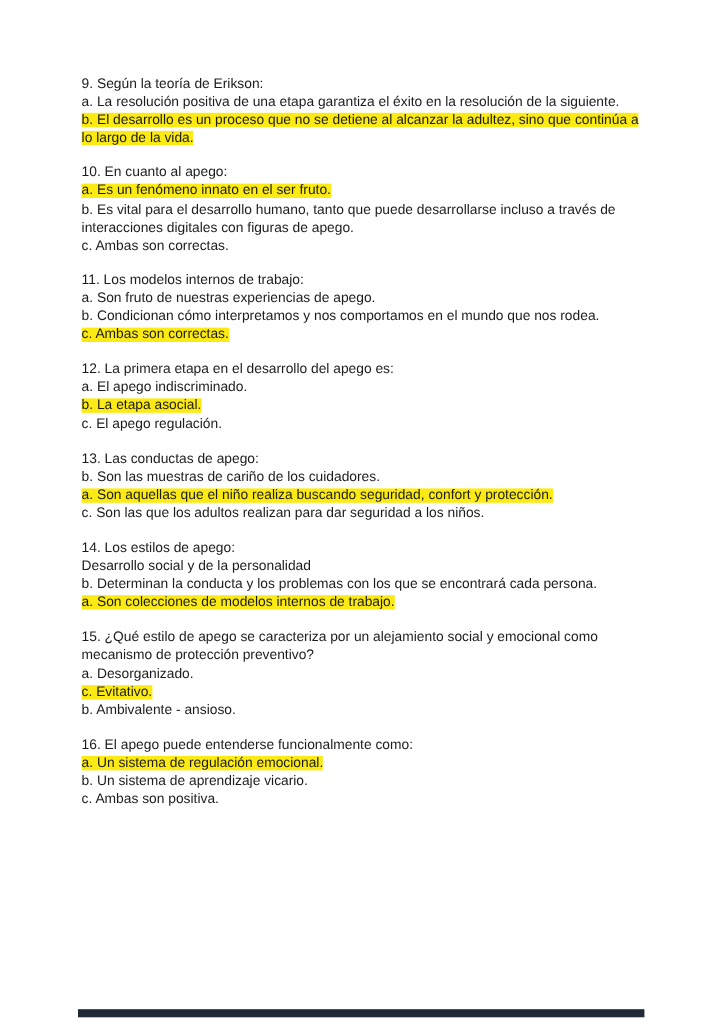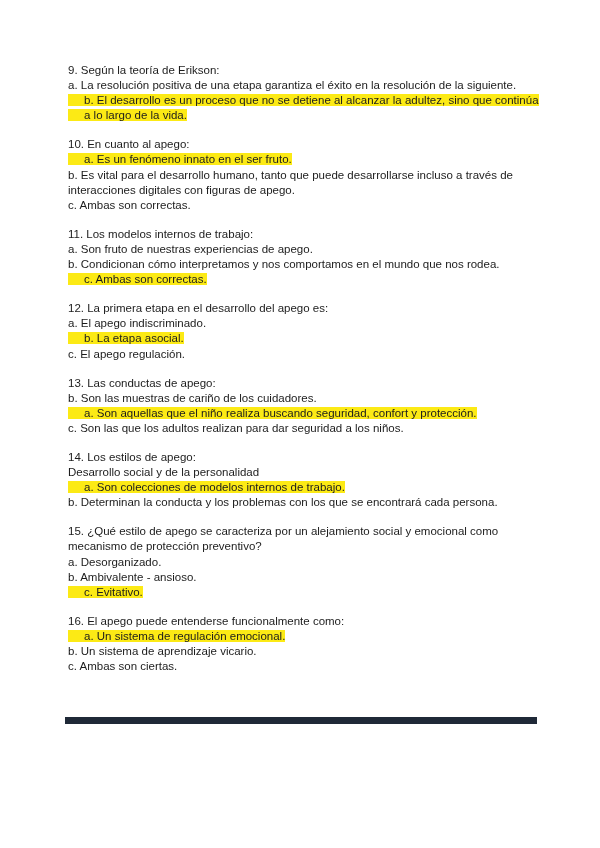--- a/index.html
+++ b/index.html
@@ -4,39 +4,38 @@
 <style>
   html, body { margin: 0; padding: 0; }
   body {
     width: 600px; height: 848px;
     background: #ffffff;
     font-family: "Liberation Sans", sans-serif;
     -webkit-font-smoothing: antialiased;
   }
   .page {
     position: relative;
-    width: 600px; height: 724px;
+    width: 600px; height: 848px;
     background: var(--page-bg, #ffffff);
     overflow: hidden;
   }
   .content {
     position: absolute;
     top: 63px; left: 68px;
     width: 476px;
     font-size: 11.5px;
     line-height: 15.1px;
     color: var(--text-color, #1c1c1c);
   }
   .question { margin: 0 0 14px 0; }
   .question p { margin: 0; padding: 0; }
   .option .txt, .title .txt, .subtitle .txt { background: transparent; }
   .hl .txt {
     background: var(--hl-color, #fcea15);
     box-decoration-break: clone;
-    padding-left: 16px;
     -webkit-box-decoration-break: clone;
   }
   .footer-bar {
     position: absolute;
     left: 65px; bottom: 0;
     width: 472px; height: 7px;
     background: var(--bar-color, #1f2937);
   }
 </style>
 </head>
@@ -69,30 +68,30 @@
       </div>
       <div class="question">
         <p class="title"><span class="txt">13. Las conductas de apego:</span></p>
         <p class="option"><span class="txt">b. Son las muestras de cariño de los cuidadores.</span></p>
         <p class="option hl"><span class="txt">a. Son aquellas que el niño realiza buscando seguridad, confort y protección.</span></p>
         <p class="option"><span class="txt">c. Son las que los adultos realizan para dar seguridad a los niños.</span></p>
       </div>
       <div class="question">
         <p class="title"><span class="txt">14. Los estilos de apego:</span></p>
         <p class="subtitle"><span class="txt">Desarrollo social y de la personalidad</span></p>
+        <p class="option"><span class="txt">b. Determinan la conducta y los problemas con los que se encontrará cada persona.</span></p>
         <p class="option hl"><span class="txt">a. Son colecciones de modelos internos de trabajo.</span></p>
-        <p class="option"><span class="txt">b. Determinan la conducta y los problemas con los que se encontrará cada persona.</span></p>
       </div>
       <div class="question">
         <p class="title"><span class="txt">15. ¿Qué estilo de apego se caracteriza por un alejamiento social y emocional como mecanismo de protección preventivo?</span></p>
         <p class="option"><span class="txt">a. Desorganizado.</span></p>
+        <p class="option hl"><span class="txt">c. Evitativo.</span></p>
         <p class="option"><span class="txt">b. Ambivalente - ansioso.</span></p>
-        <p class="option hl"><span class="txt">c. Evitativo.</span></p>
       </div>
       <div class="question">
         <p class="title"><span class="txt">16. El apego puede entenderse funcionalmente como:</span></p>
         <p class="option hl"><span class="txt">a. Un sistema de regulación emocional.</span></p>
         <p class="option"><span class="txt">b. Un sistema de aprendizaje vicario.</span></p>
-        <p class="option"><span class="txt">c. Ambas son ciertas.</span></p>
+        <p class="option"><span class="txt">c. Ambas son positiva.</span></p>
       </div>
     </div>
   <div class="footer-bar"></div>
 </div>
 
 </body></html>

